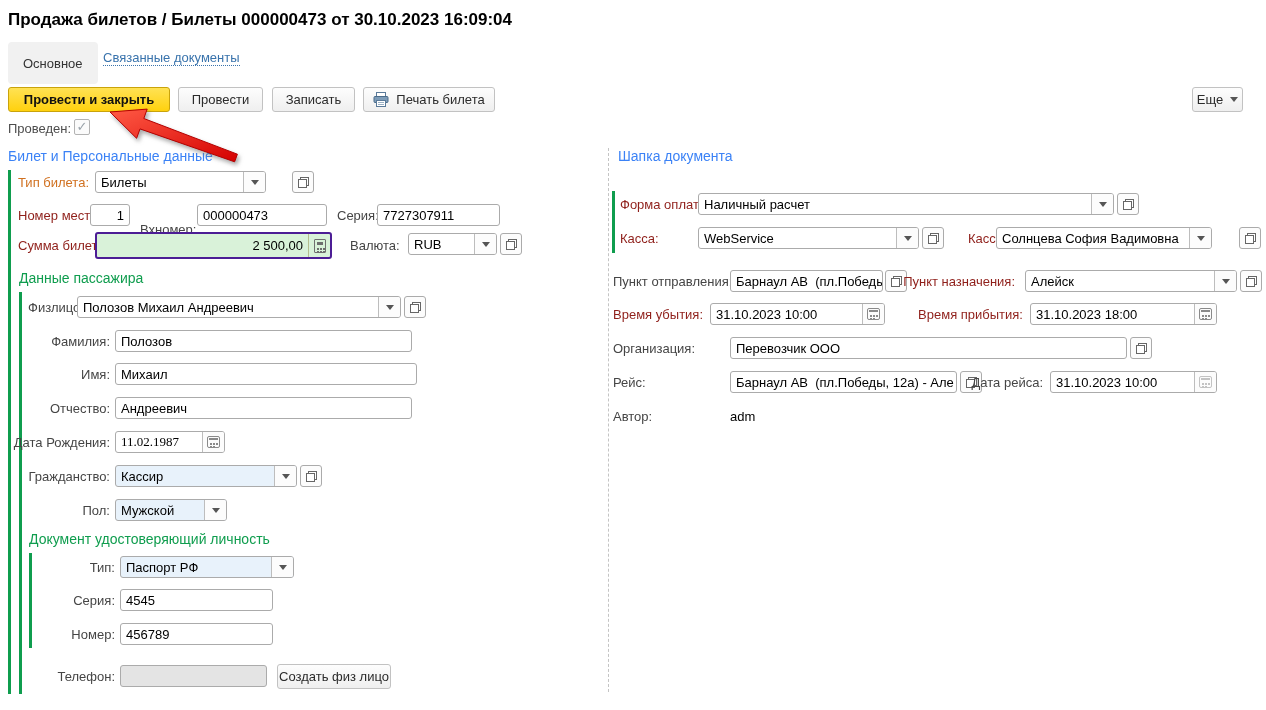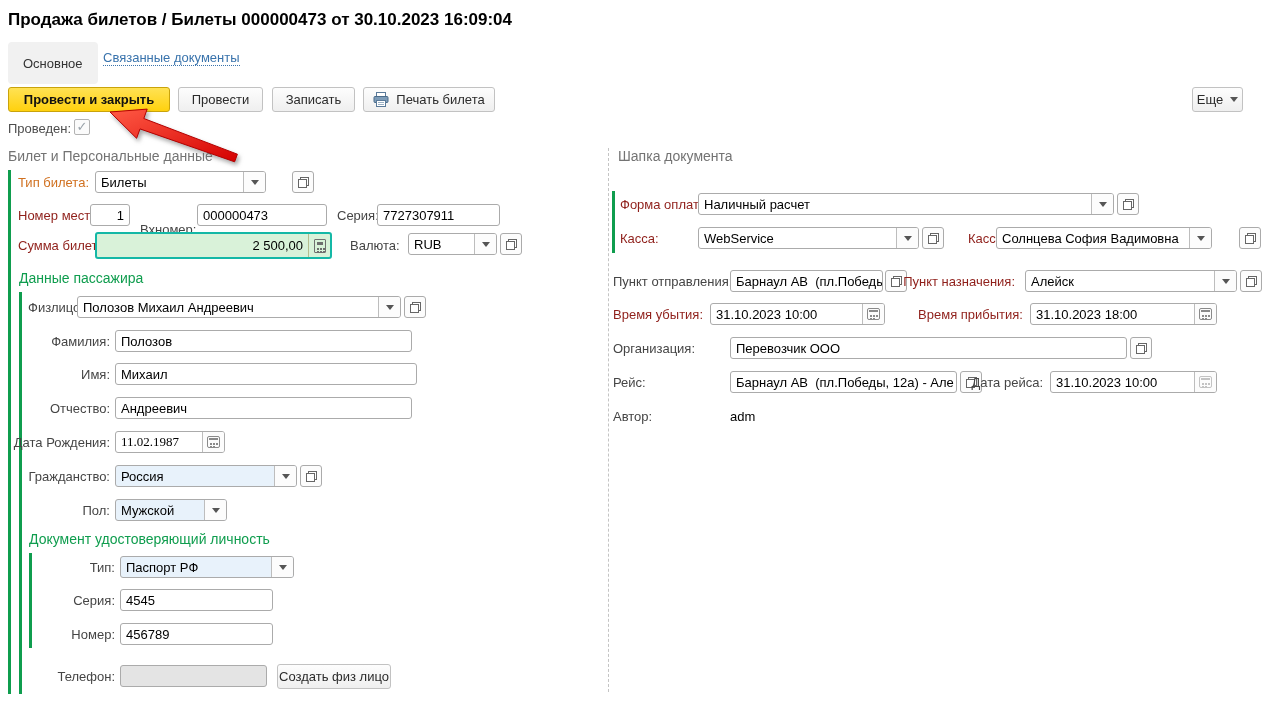--- a/index.html
+++ b/index.html
@@ -8,30 +8,30 @@
   .title{position:absolute;font-size:17px;font-weight:700;color:#000;white-space:nowrap;}
   .tab-active{position:absolute;height:42px;background:#f1f1f1;border-radius:4px;display:flex;align-items:center;padding:0 15px;font-size:13px;color:#333;}
   .tab-link{position:absolute;font-size:13px;color:#3973ac;border-bottom:1px dotted #3973ac;white-space:nowrap;cursor:pointer;}
   .btn{position:absolute;height:25px;box-sizing:border-box;border:1px solid #c2c2c2;border-radius:3px;background:linear-gradient(#fdfdfd,#efefef);font-size:13px;color:#2b2b2b;display:flex;align-items:center;justify-content:center;padding:0 11px;white-space:nowrap;cursor:pointer;}
   .btn.primary{background:linear-gradient(#ffe254,#ffd10e);border-color:#c9a30b;font-weight:700;color:#101010;}
   .caret{width:0;height:0;border-left:4px solid transparent;border-right:4px solid transparent;border-top:5px solid #555;margin-left:7px;}
   .lbl{position:absolute;font-size:13px;color:#454545;white-space:nowrap;}
   .lbl.red{color:#8f1f1a;}
   .lbl.orange{color:#d0701f;}
   .ta-r{text-align:right;}
-  .hdr-blue{position:absolute;font-size:14px;color:#737373;white-space:nowrap;}
+  .hdr-blue{position:absolute;font-size:14px;color:#3b82f6;white-space:nowrap;}
   .hdr-green{position:absolute;font-size:14px;color:#0f9d4e;white-space:nowrap;}
   .bar{position:absolute;width:3px;background:#0f9d4e;}
   .vdash{position:absolute;width:0;border-left:1px dashed #c4c4c4;}
   .fld{position:absolute;height:22px;box-sizing:border-box;border:1px solid #ababab;border-radius:3px;background:#fff;font-size:13px;color:#000;display:flex;align-items:stretch;overflow:hidden;}
   .fld .val{flex:1;padding:0 5px;display:flex;align-items:center;overflow:hidden;white-space:pre;}
   .fld .val.num{justify-content:flex-end;}
   .fld.blue{background:#e8f2fb;}
   .fld.dis{background:#e4e4e4;}
-  .fld.sum{height:27px;background:#d9f2d9;border:2px solid #14b8a6;border-radius:3px;}
+  .fld.sum{height:27px;background:#d9f2d9;border:2px solid #4c1d95;border-radius:3px;}
   .seg{flex:0 0 21px;border-left:1px solid #bdbdbd;background:#fcfcfc;display:flex;align-items:center;justify-content:center;}
   .seg.insum{background:transparent;border-left:1px solid #b4bd8e;}
   .btn-open{position:absolute;width:22px;height:22px;box-sizing:border-box;border:1px solid #ababab;border-radius:3px;background:#fcfcfc;display:flex;align-items:center;justify-content:center;cursor:pointer;}
   .tri{width:0;height:0;border-left:4px solid transparent;border-right:4px solid transparent;border-top:5px solid #555;}
   .ico-open{width:11px;height:11px;position:relative;}
   .ico-open::before{content:"";position:absolute;right:0;top:0;width:7px;height:7px;border:1px solid #666;background:#fff;}
   .ico-open::after{content:"";position:absolute;left:0;bottom:0;width:7px;height:7px;border:1px solid #666;background:#fff;}
   .ico-cal{width:13px;height:12px;box-sizing:border-box;border:1px solid #8a8a8a;border-radius:2px;position:relative;}
   .ico-cal::before{content:"";position:absolute;left:1px;right:1px;top:1px;height:2px;background:#8a8a8a;}
   .ico-cal::after{content:"";position:absolute;left:2px;top:6px;width:2px;height:2px;background:#8a8a8a;box-shadow:3px 0 0 #8a8a8a,6px 0 0 #8a8a8a,0 3px 0 #8a8a8a,3px 3px 0 #8a8a8a;}
@@ -156,21 +156,21 @@
   <div class="lbl ta-r" style="left:10px;top:435px;width:100px;">Дата Рождения:</div>
   <div class="fld" style="left:115px;top:431px;width:110px;font-family:Liberation Serif, serif;">
     <span class="val">11.02.1987</span>
     <span class="seg">
         <span class="ico-cal"></span>
       </span>
   </div>
 
   <div class="lbl ta-r" style="left:10px;top:469px;width:100px;">Гражданство:</div>
   <div class="fld blue" style="left:115px;top:465px;width:182px;">
-    <span class="val">Россия</span>
+    <span class="val">Кассир</span>
     <span class="seg">
         <span class="tri"></span>
       </span>
   </div>
   <div class="btn-open" style="left:300px;top:465px;">
       <span class="ico-open"></span>
     </div>
 
   <div class="lbl ta-r" style="left:10px;top:503px;width:100px;">Пол:</div>
   <div class="fld blue" style="left:115px;top:499px;width:112px;">

